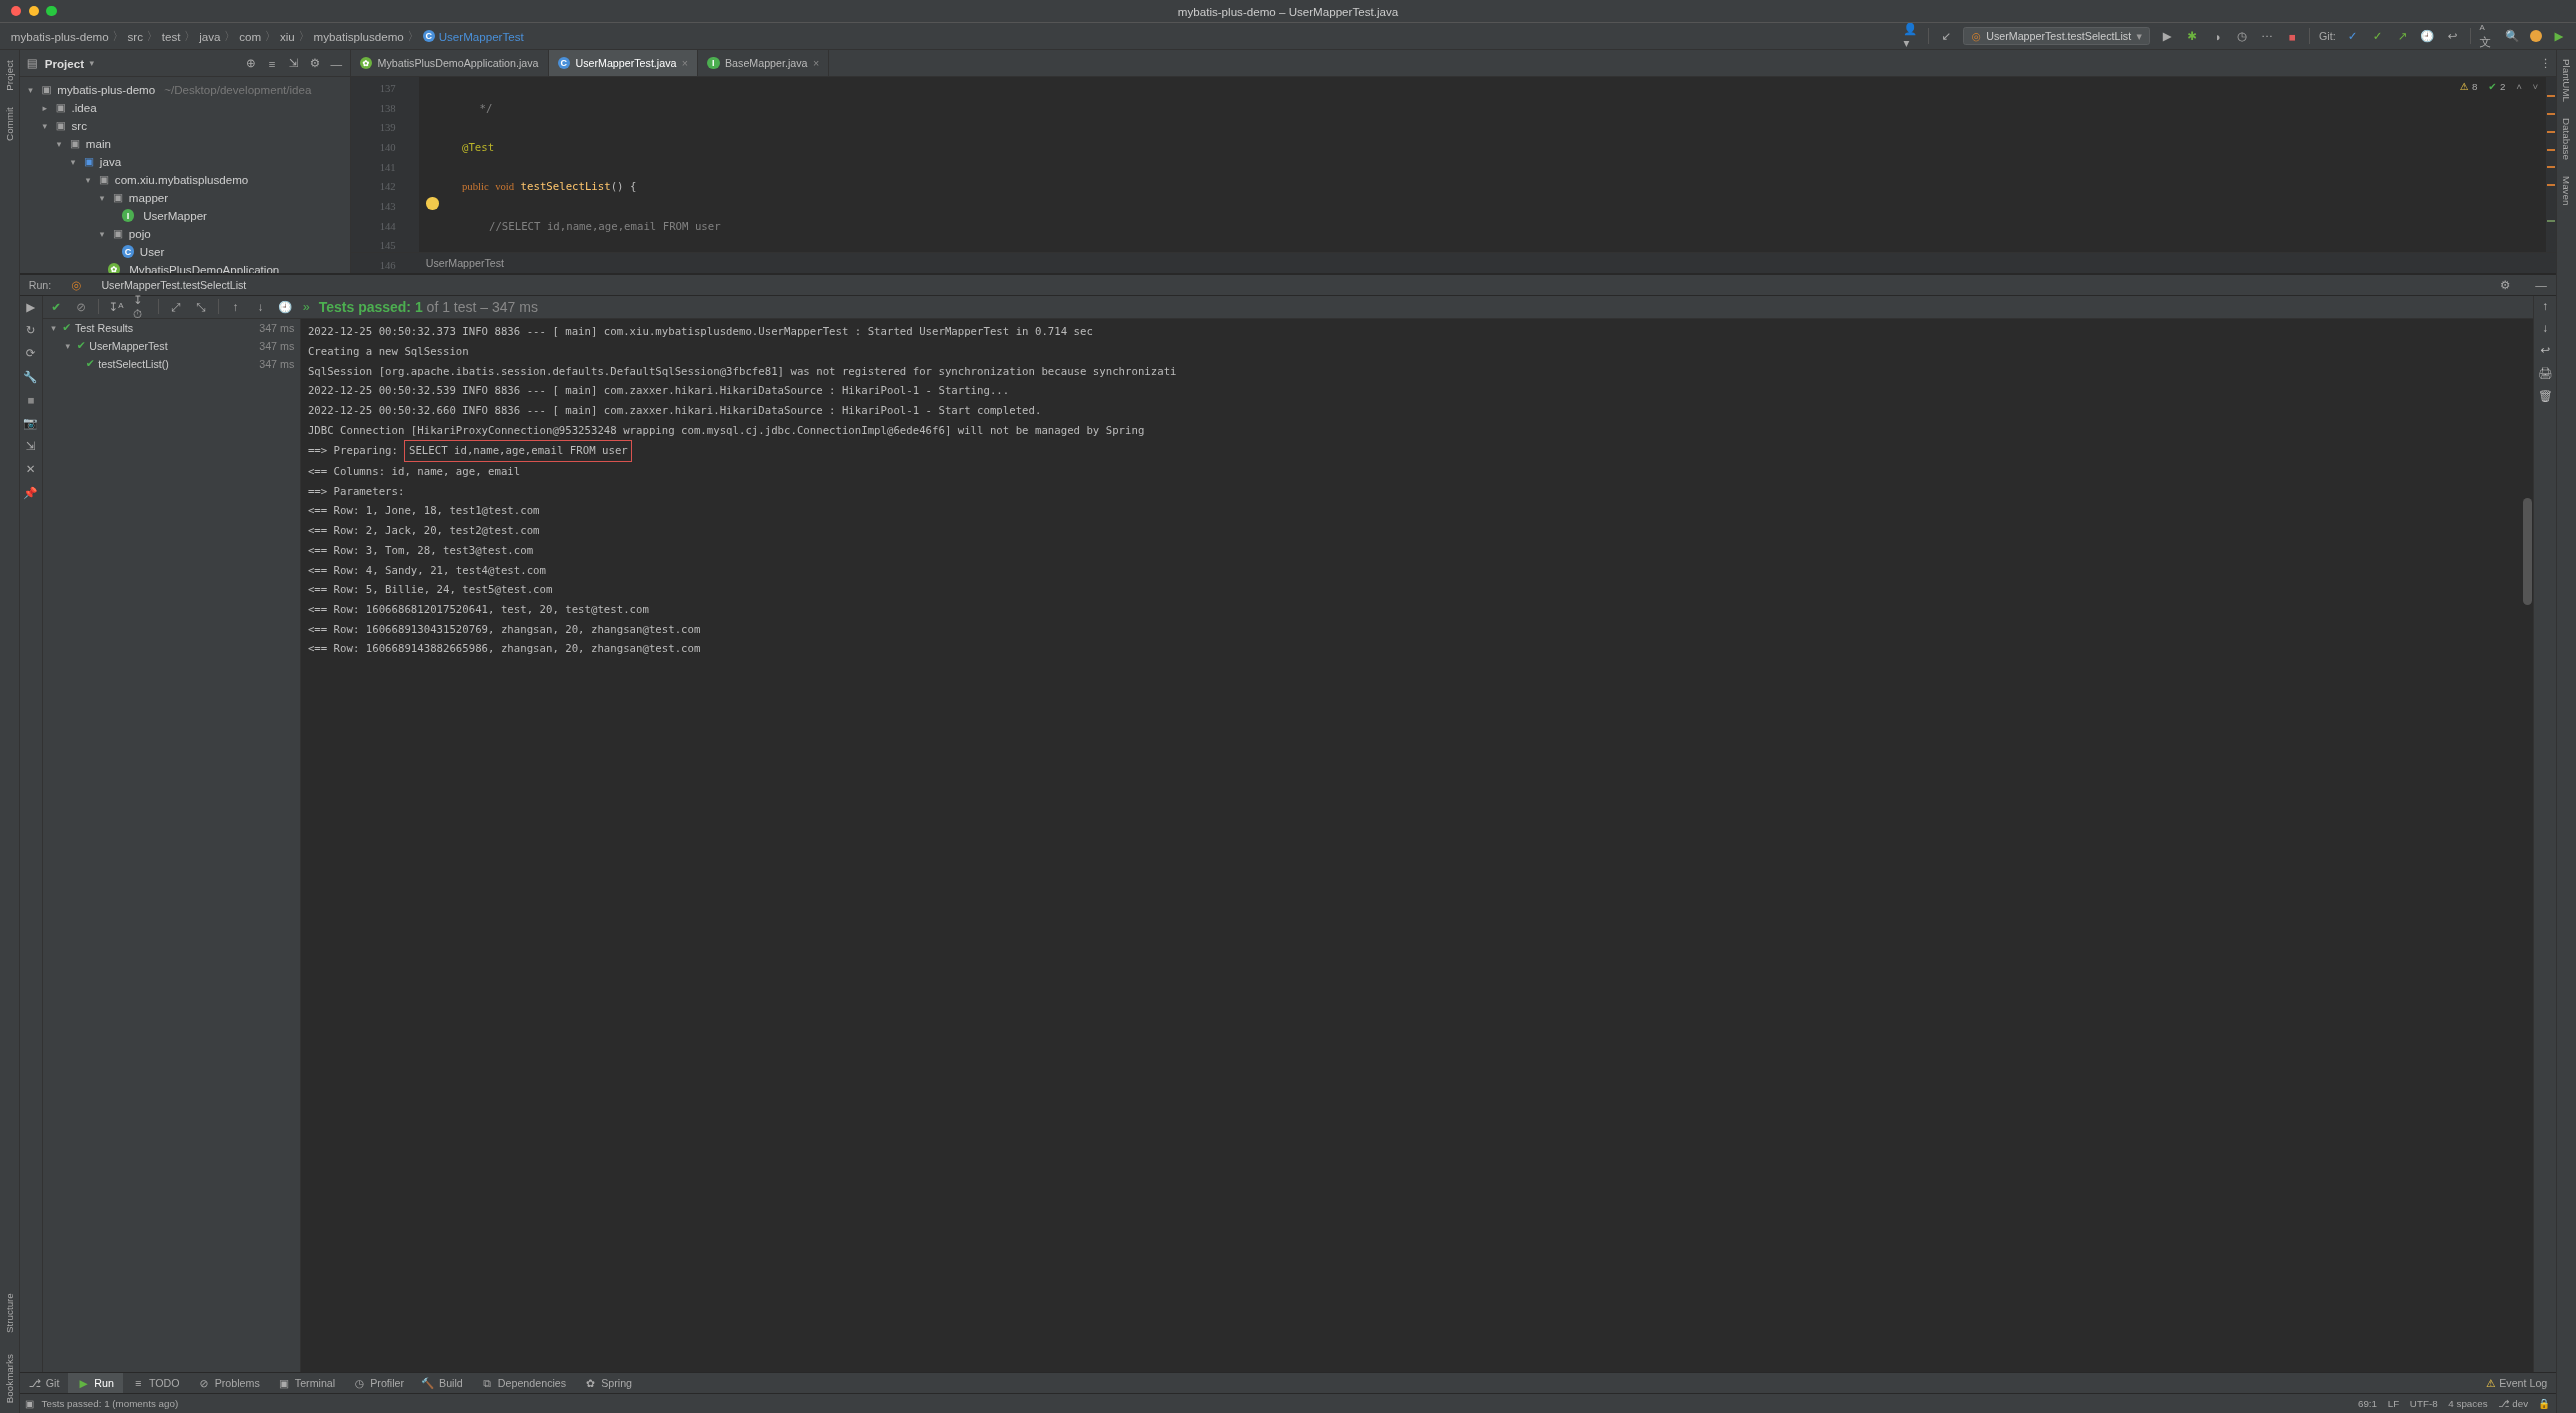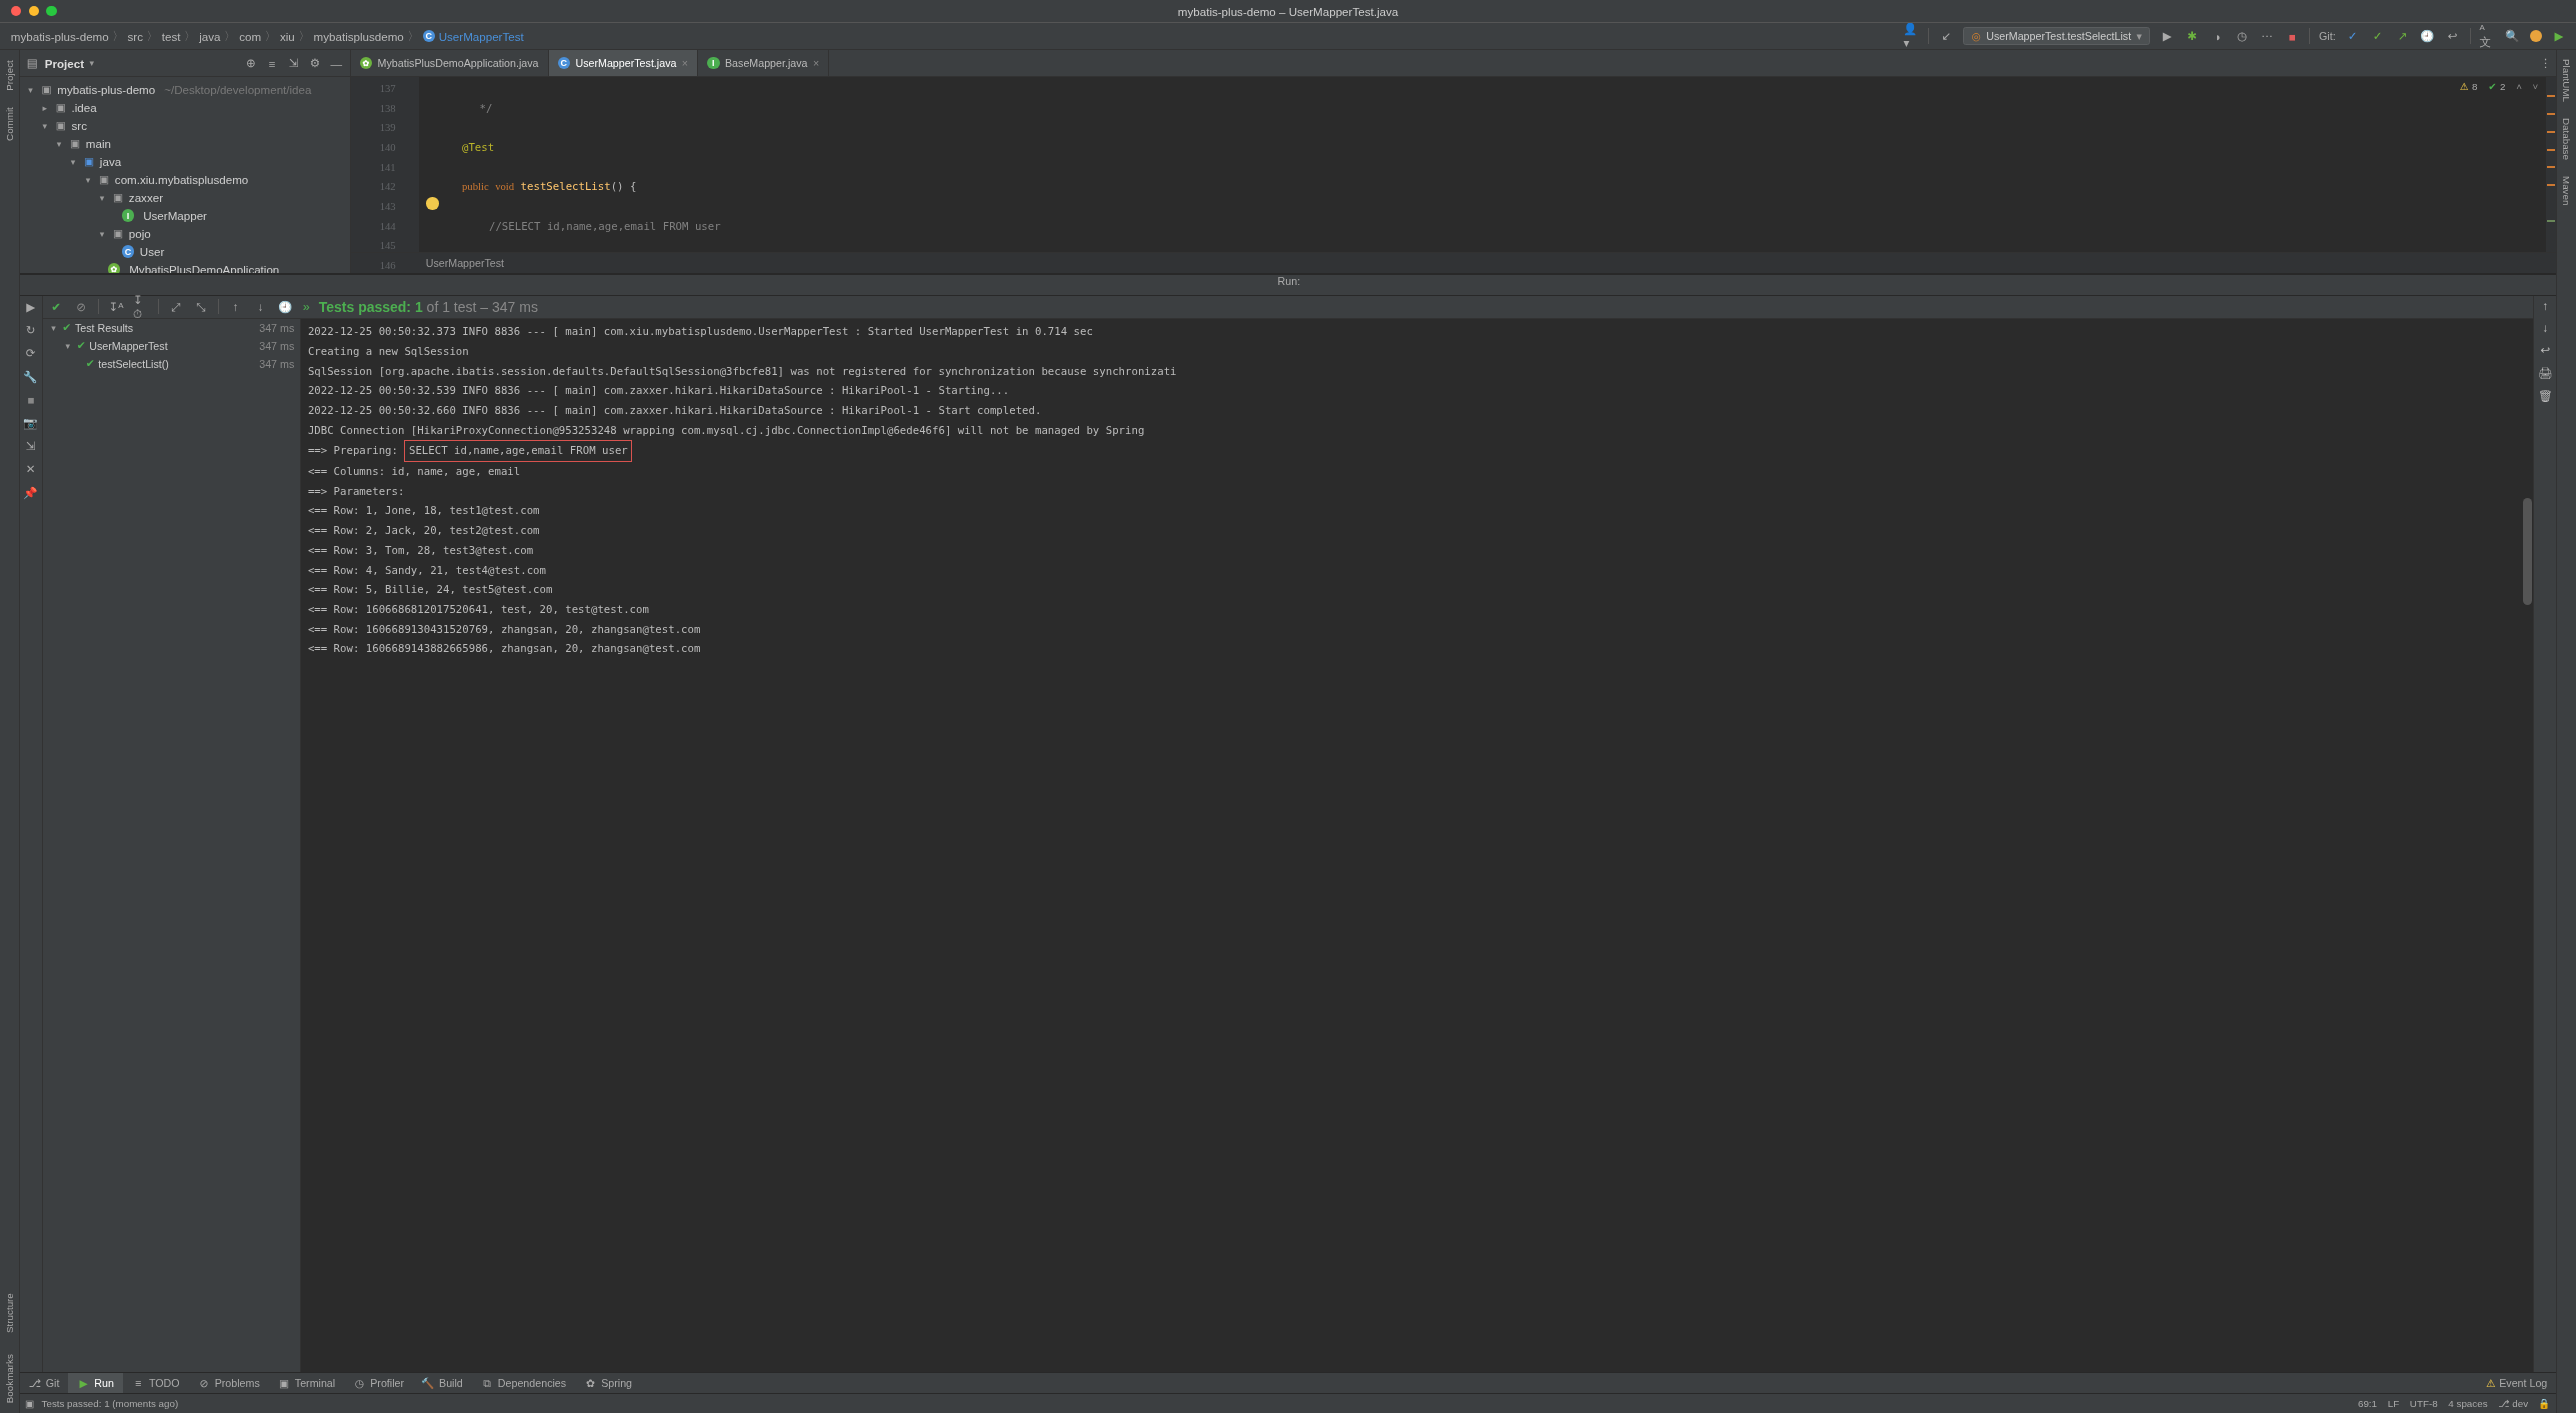--- a/index.html
+++ b/index.html
@@ -93,21 +93,21 @@
 .eo-check { color:#4caf50;}
 .eo-up,.eo-down { color:#888; cursor:pointer;}
 .bulb { position:absolute; left:21.5px; top:120px; width:12.5px; height:12.5px; background:#f2c94c; border-radius:50%;}
 .breadcrumb-bottom { height:21.5px; display:flex; align-items:center; padding-left:75px; font-size:10.7px; color:#999; border-top:0.9px solid #323232; background:#313335;}
 .marker-strip { width:10.7px; background:#313335; position:relative;}
 .marker-strip .m { position:absolute; left:1.8px; width:7.2px; height:1.8px; }
 .marker-strip .m.y { background:#cc7832;}
 .marker-strip .m.g { background:#6a8759;}
 
 
-.run-header { height:21.5px; background:#3c3f41; border-top:0.9px solid #282828; border-bottom:0.9px solid #282828; display:flex; align-items:center; padding:0 7.2px 0 9px; gap:20px;flex-direction:column;}
+.run-header { height:21.5px; background:#3c3f41; border-top:0.9px solid #282828; border-bottom:0.9px solid #282828; display:flex; align-items:center; padding:0 7.2px 0 9px; gap:20px;}
 .run-header .rh-label { color:#aaa; font-size:10.7px;}
 .run-header .rh-name { color:#ccc; font-size:10.7px;}
 .run-header .spacer { flex:1;}
 .run-header .rh-btn { width:16px; height:16px; color:#aaa; cursor:pointer; display:flex; align-items:center; justify-content:center;}
 
 
 .run-body { flex:1; display:flex; min-height:0; }
 .run-gutter { width:23px; background:#3c3f41; display:flex; flex-direction:column; align-items:center; padding-top:3.6px; gap:7.2px; border-right:0.9px solid #323232;}
 .run-gutter .rg-btn { width:16px; height:16px; display:flex; align-items:center; justify-content:center; cursor:pointer; color:#aaa;}
 .run-right-gutter { width:23px; background:#3c3f41; display:flex; flex-direction:column; align-items:center; padding-top:3.6px; gap:9px; border-left:0.9px solid #323232;}
@@ -272,21 +272,21 @@
               <span class="tlabel">java</span>
             </div>
           <div class="tree-row" style="padding-left:63px">
               <span class="carrot">▾</span>
               <span class="ticon folder-icon">▣</span>
               <span class="tlabel">com.xiu.mybatisplusdemo</span>
             </div>
           <div class="tree-row" style="padding-left:77px">
               <span class="carrot">▾</span>
               <span class="ticon folder-icon">▣</span>
-              <span class="tlabel">zaxxer</span>
+              <span class="tlabel">mapper</span>
             </div>
           <div class="tree-row" style="padding-left:102px">
               <span class="iface-icon">I</span>
               <span class="tlabel" style="margin-left:5.4px">UserMapper</span>
             </div>
           <div class="tree-row" style="padding-left:77px">
               <span class="carrot">▾</span>
               <span class="ticon folder-icon">▣</span>
               <span class="tlabel">pojo</span>
             </div>

